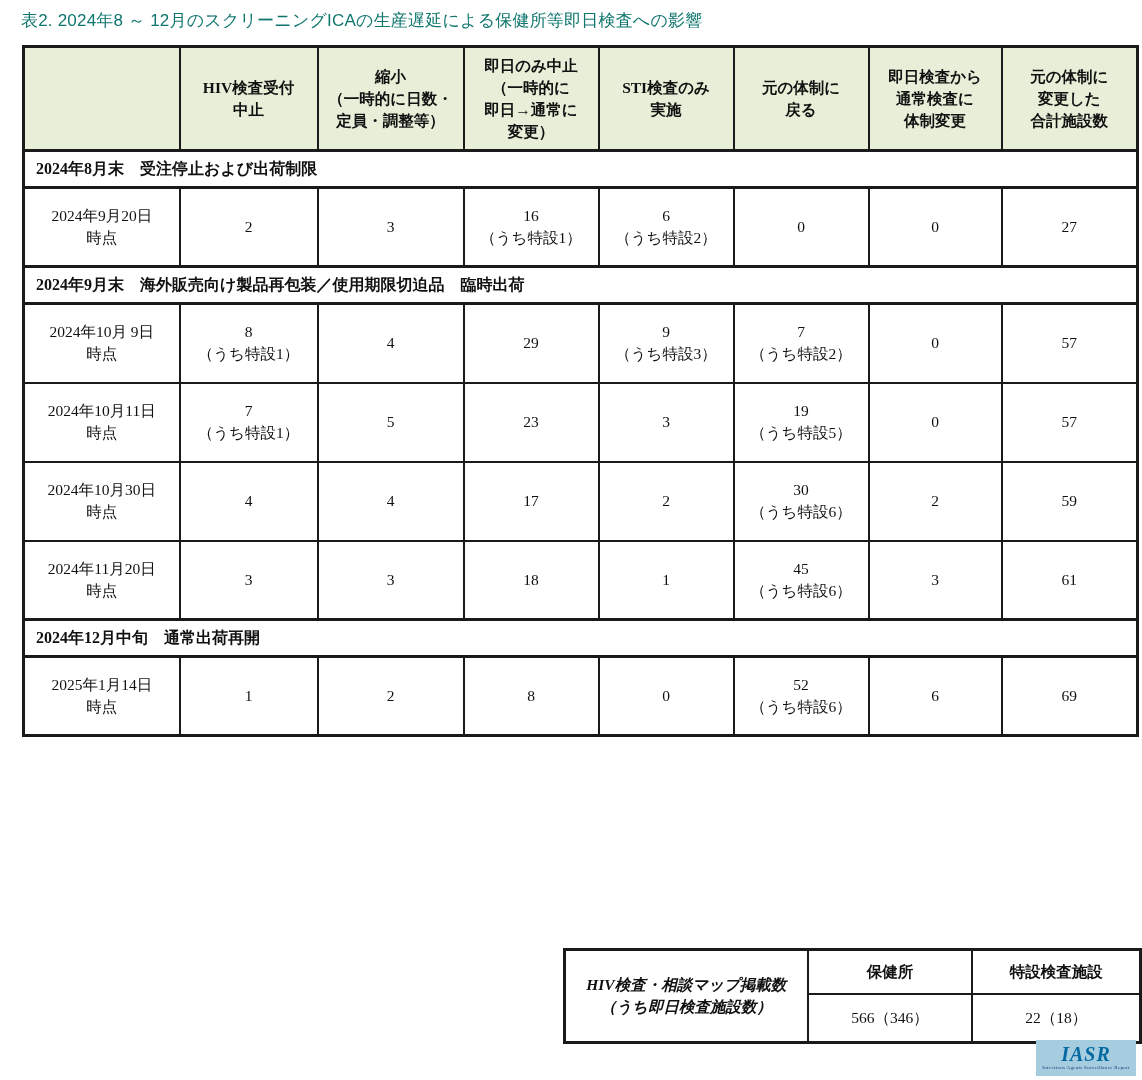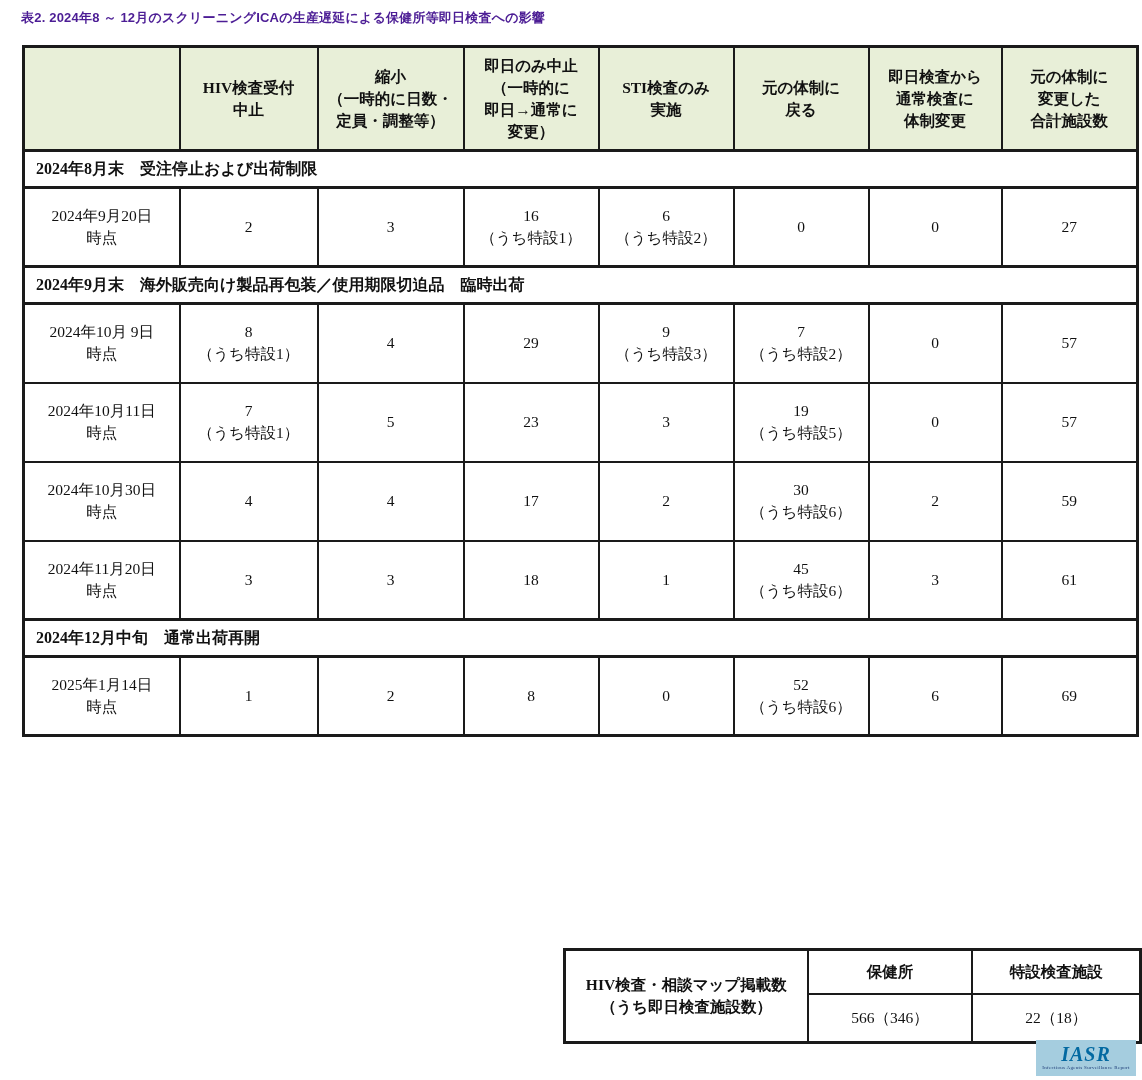--- a/index.html
+++ b/index.html
@@ -3,21 +3,21 @@
 <meta charset="utf-8">
 <style>
   html,body { margin:0; padding:0; }
   body {
     width:1142px; height:1080px; background:#ffffff; position:relative;
     font-family:"Liberation Serif","DejaVu Serif",serif; color:#111;
   }
   .title {
     position:absolute; left:21px; top:9px;
     font-family:"Liberation Sans","DejaVu Sans",sans-serif;
-    font-weight:bold; font-size:13px; color:#4c1d95; letter-spacing:.2px;
+    font-weight:normal; font-size:17px; color:#0f766e; letter-spacing:.2px;
     white-space:nowrap;
   }
   table.main {
     position:absolute; left:22px; top:45px; width:1114px;
     border-collapse:collapse; table-layout:fixed;
     border:3px solid #1a1a1a;
   }
   table.main th, table.main td {
     border:2px solid #1a1a1a; text-align:center; vertical-align:middle;
     white-space:pre-line; font-size:15.5px; line-height:1.42; padding:2px;
@@ -33,21 +33,21 @@
   table.main tbody th.date { font-weight:normal; }
   table.summary {
     position:absolute; left:563px; top:948px;
     border-collapse:collapse; table-layout:fixed;
     border:3px solid #1a1a1a;
   }
   table.summary th, table.summary td {
     border:2px solid #1a1a1a; text-align:center; vertical-align:middle;
     white-space:pre-line; font-size:15.5px; line-height:1.45; padding:2px 8px;
   }
-  table.summary .lbl { width:244px; font-weight:bold; }
+  table.summary .lbl { width:244px; font-weight:bold;font-style:italic; }
   table.summary th.colhead { font-weight:bold; height:38px;font-family:Liberation Serif, serif; }
   table.summary td.val { height:42px; }
   .c-hoken { width:156px; }
   .c-w { width:160px; }
   .logo {
     position:absolute; left:1036px; top:1040px; width:100px; height:36px;
     background:#a5cddf; text-align:center; overflow:hidden;
   }
   .logo .iasr {
     font-family:"Liberation Serif","DejaVu Serif",serif; font-style:italic;

